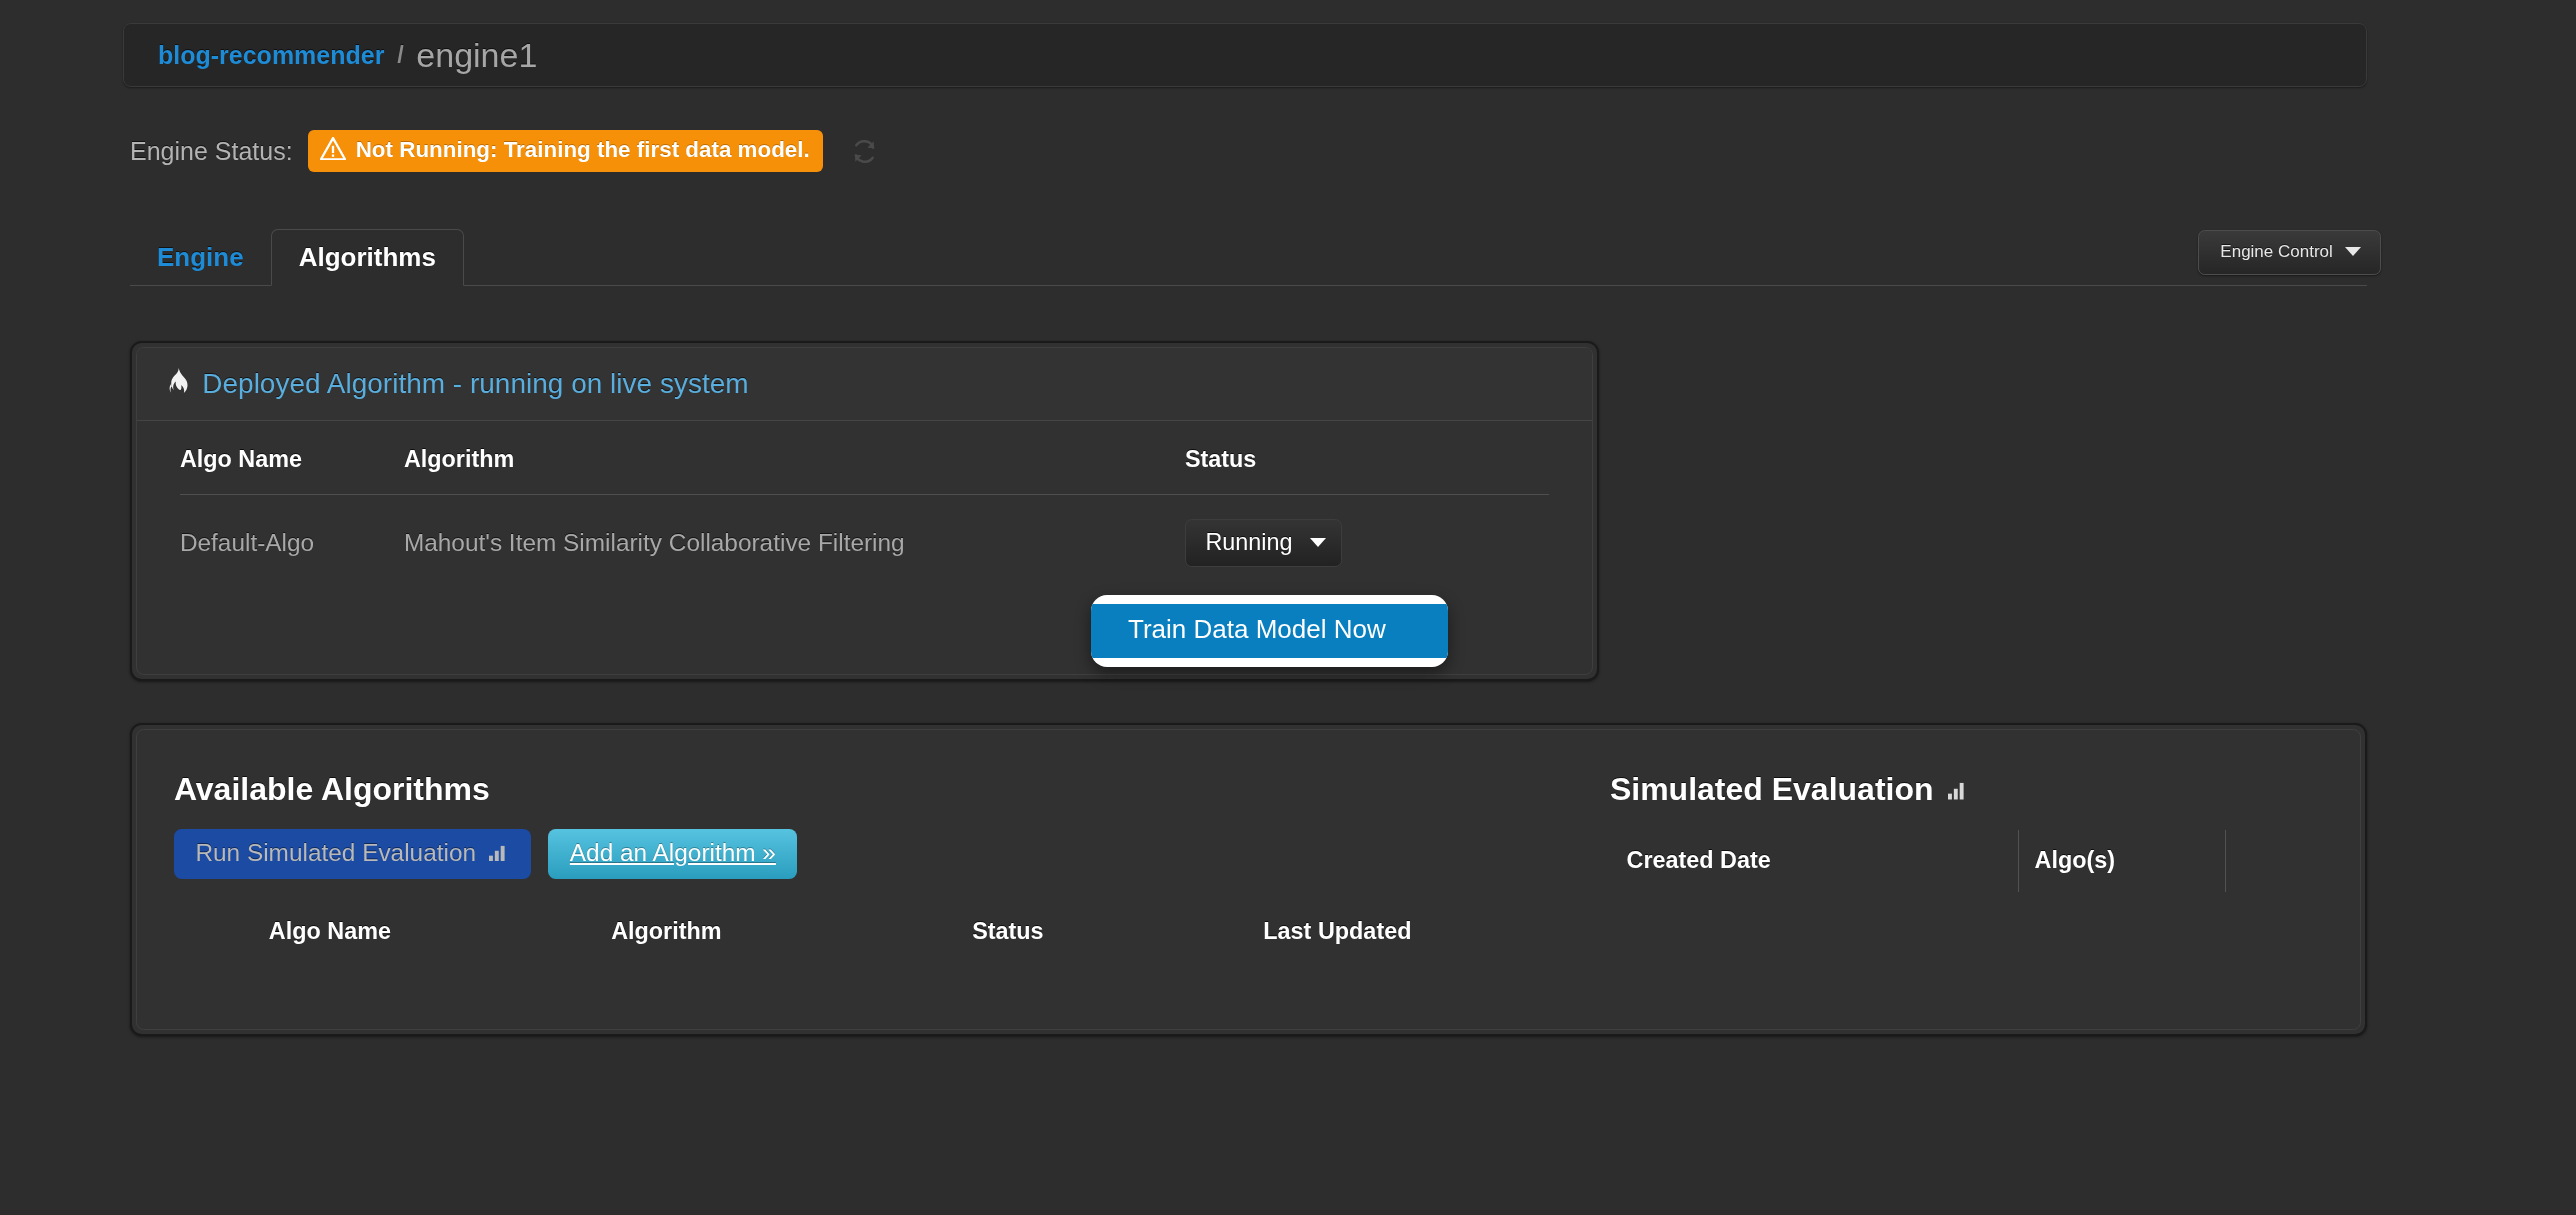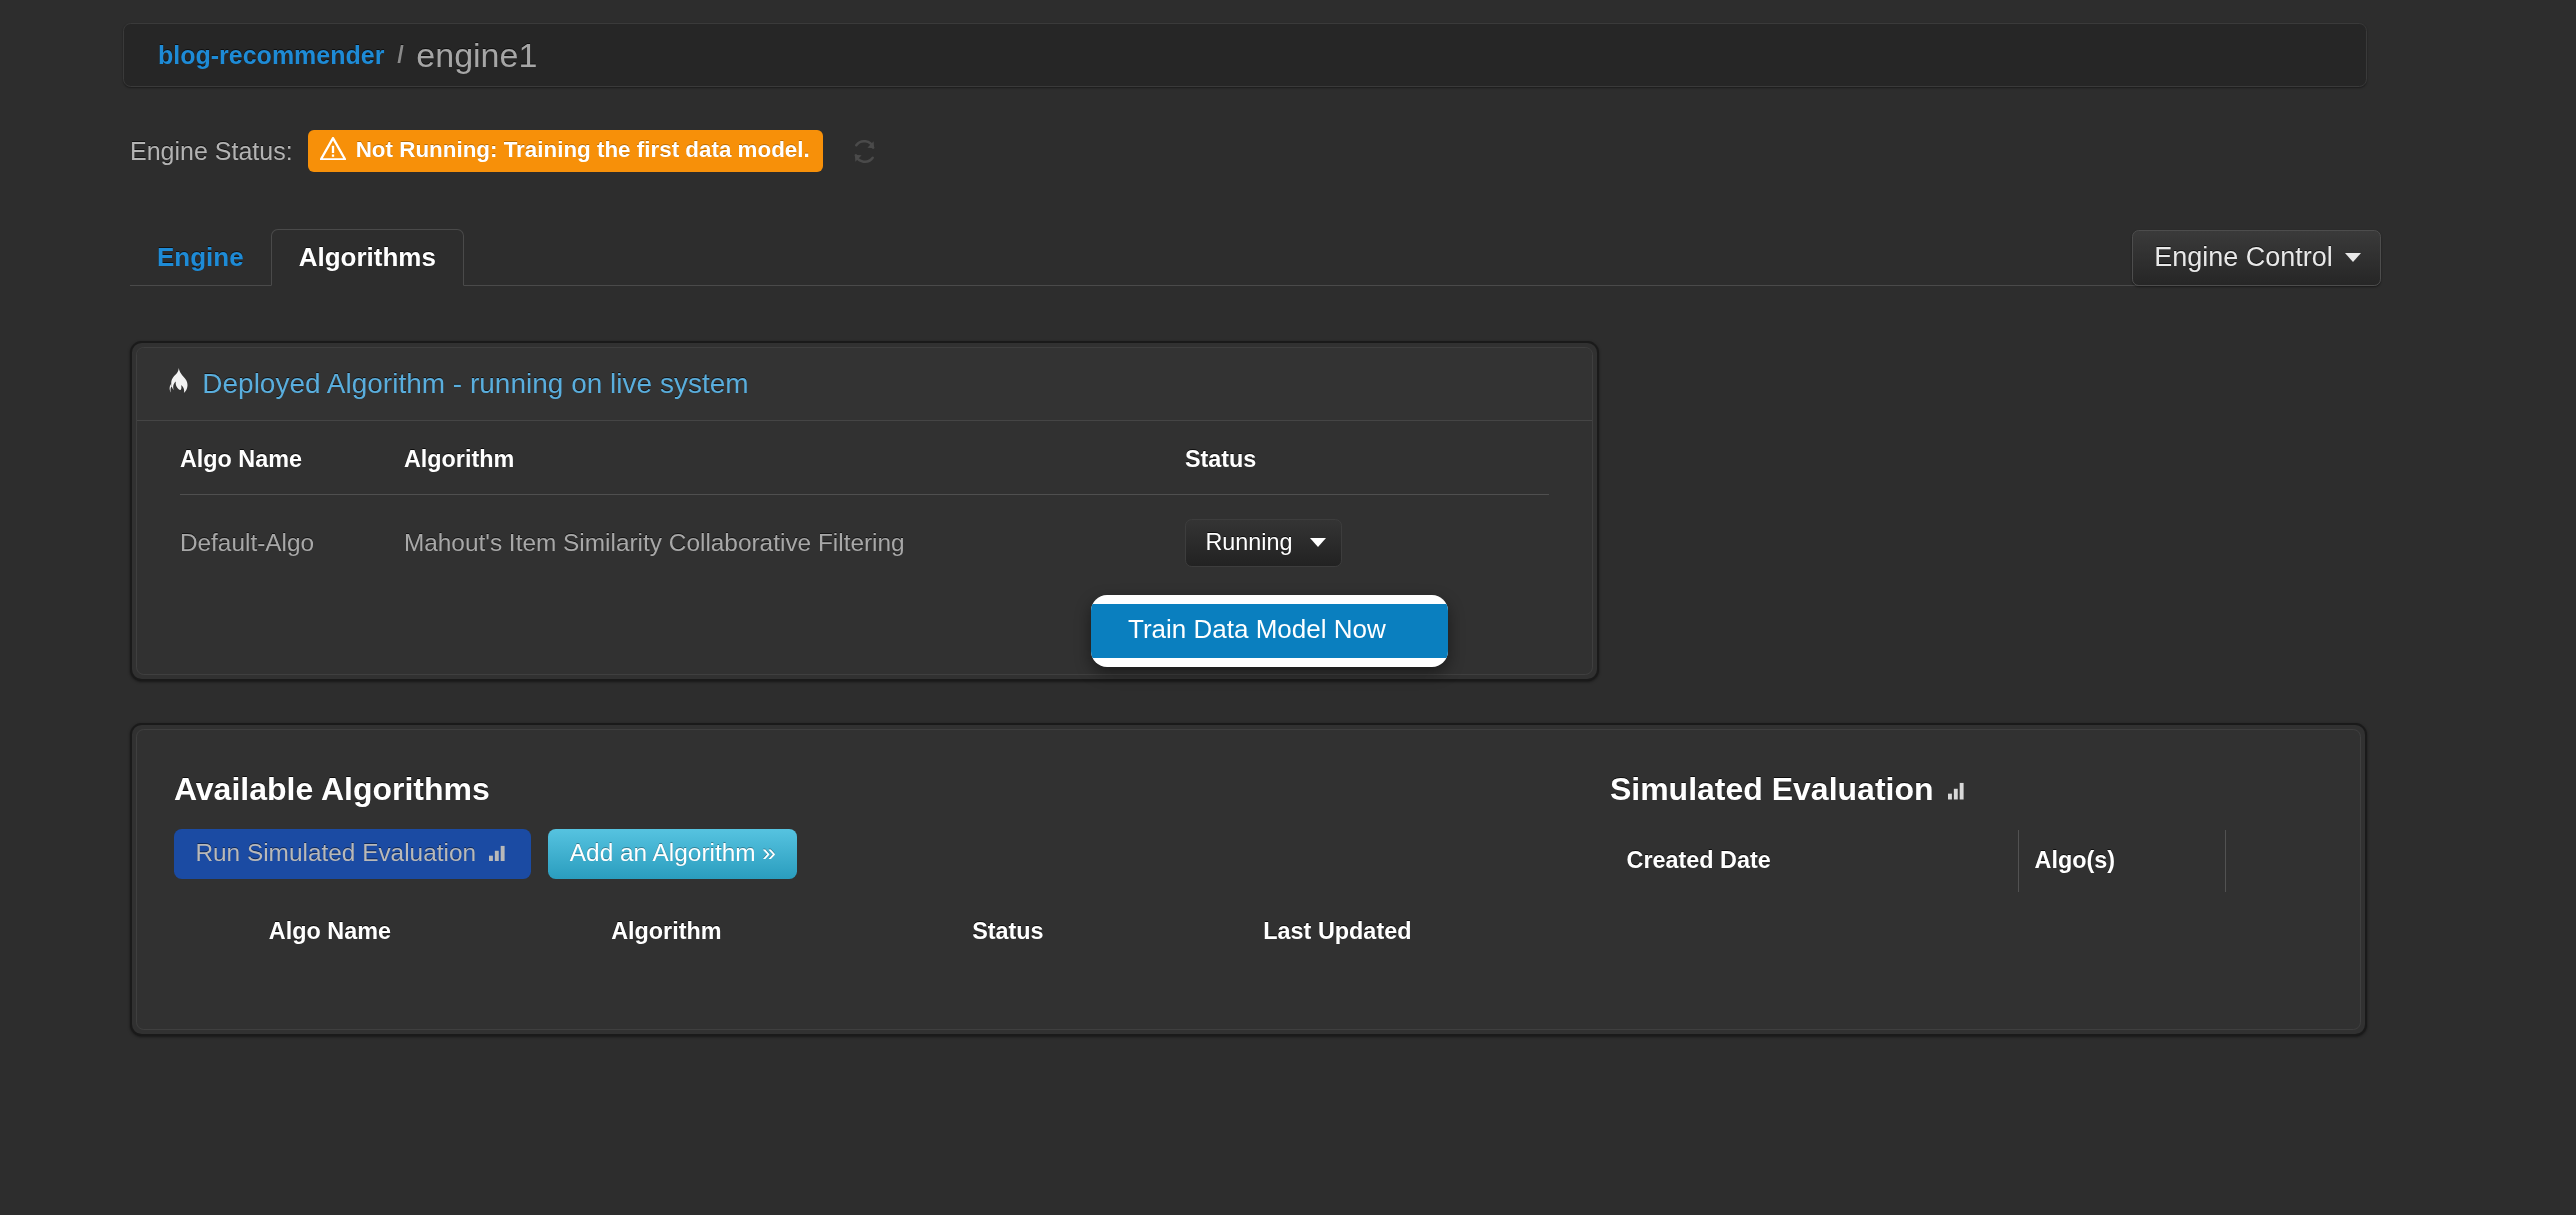--- a/index.html
+++ b/index.html
@@ -124,21 +124,21 @@
 
   
   .engine-control {
     position: absolute;
     right: 195px;
     top: 230px;
     background: linear-gradient(180deg, #3a3a3a 0%, #262626 100%);
     border: 1px solid #4d4d4d;
     border-radius: 6.8px;
     color: #e8e8e8;
-    font-size: 27px;
+    font-size: 17px;
     padding: 10.7px 19.5px 12.7px 21.5px;
     display: flex;
     align-items: center;
     gap: 11.7px;
     cursor: pointer;
     box-shadow: 0 1px 2px rgba(0,0,0,0.45);
     text-shadow: 0 -1px 0 rgba(0,0,0,0.6);
   }
   .caret {
     width: 0; height: 0;
@@ -289,20 +289,21 @@
   }
   .btn-run {
     background: #1b4ba3;
     color: #b9b9b9;
     text-shadow: 0 -1px 0 rgba(0,0,0,0.45);
   }
   .btn-add {
     background: linear-gradient(180deg, #56c3e0 0%, #2a9dbe 100%);
     color: #ffffff;
     text-shadow: 0 -1px 0 rgba(0,0,0,0.3);
+    text-decoration: underline;
   }
 
   table.avail {
     width: 1332px;
     border-collapse: collapse;
     table-layout: fixed;
   }
   table.avail th {
     font-size: 23.4px;
     color: #ffffff;

